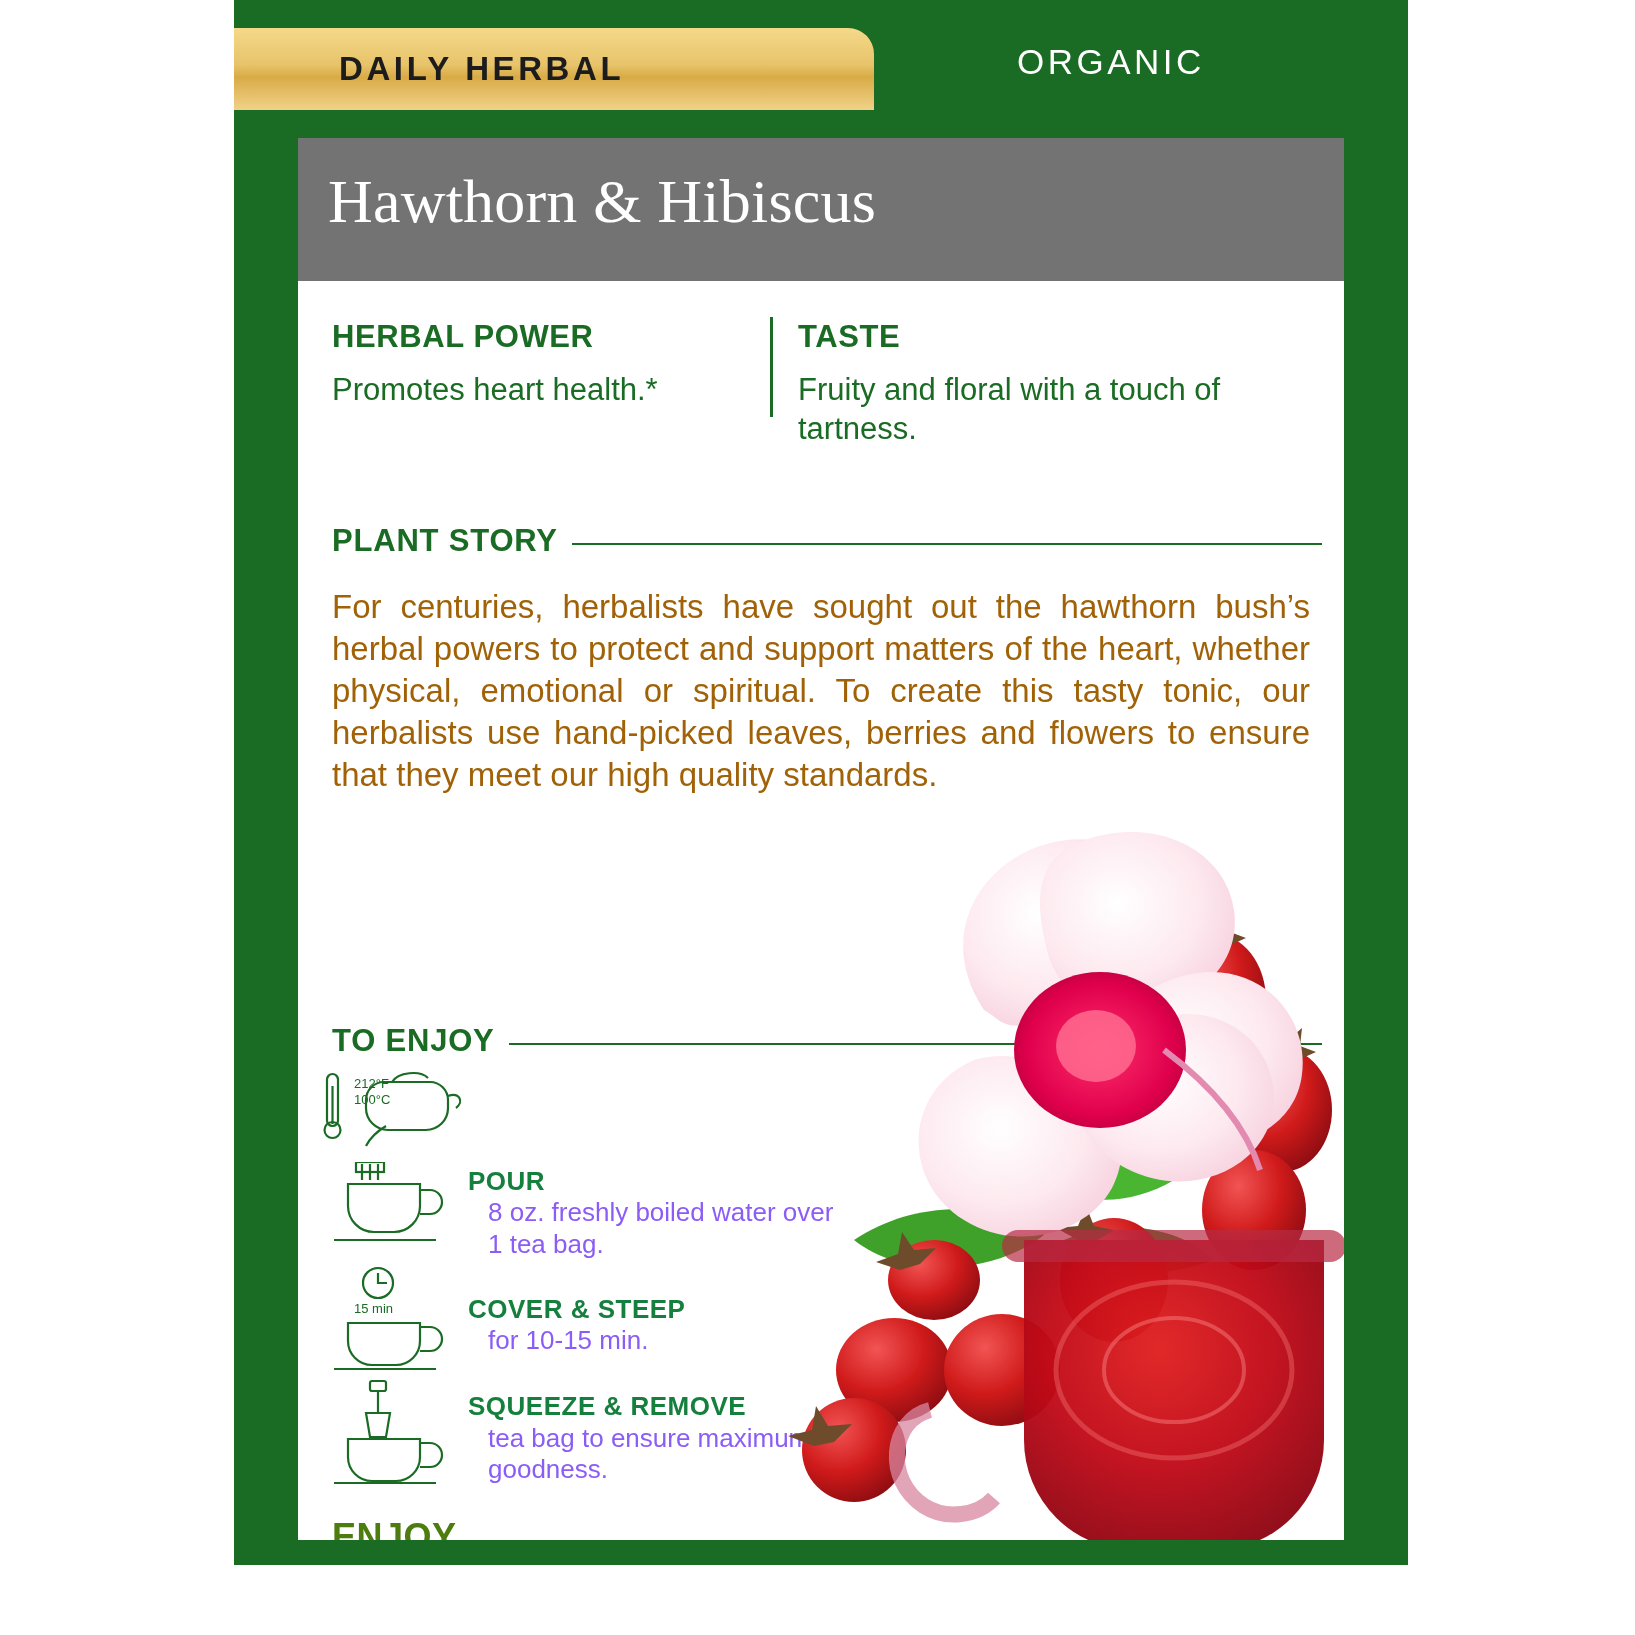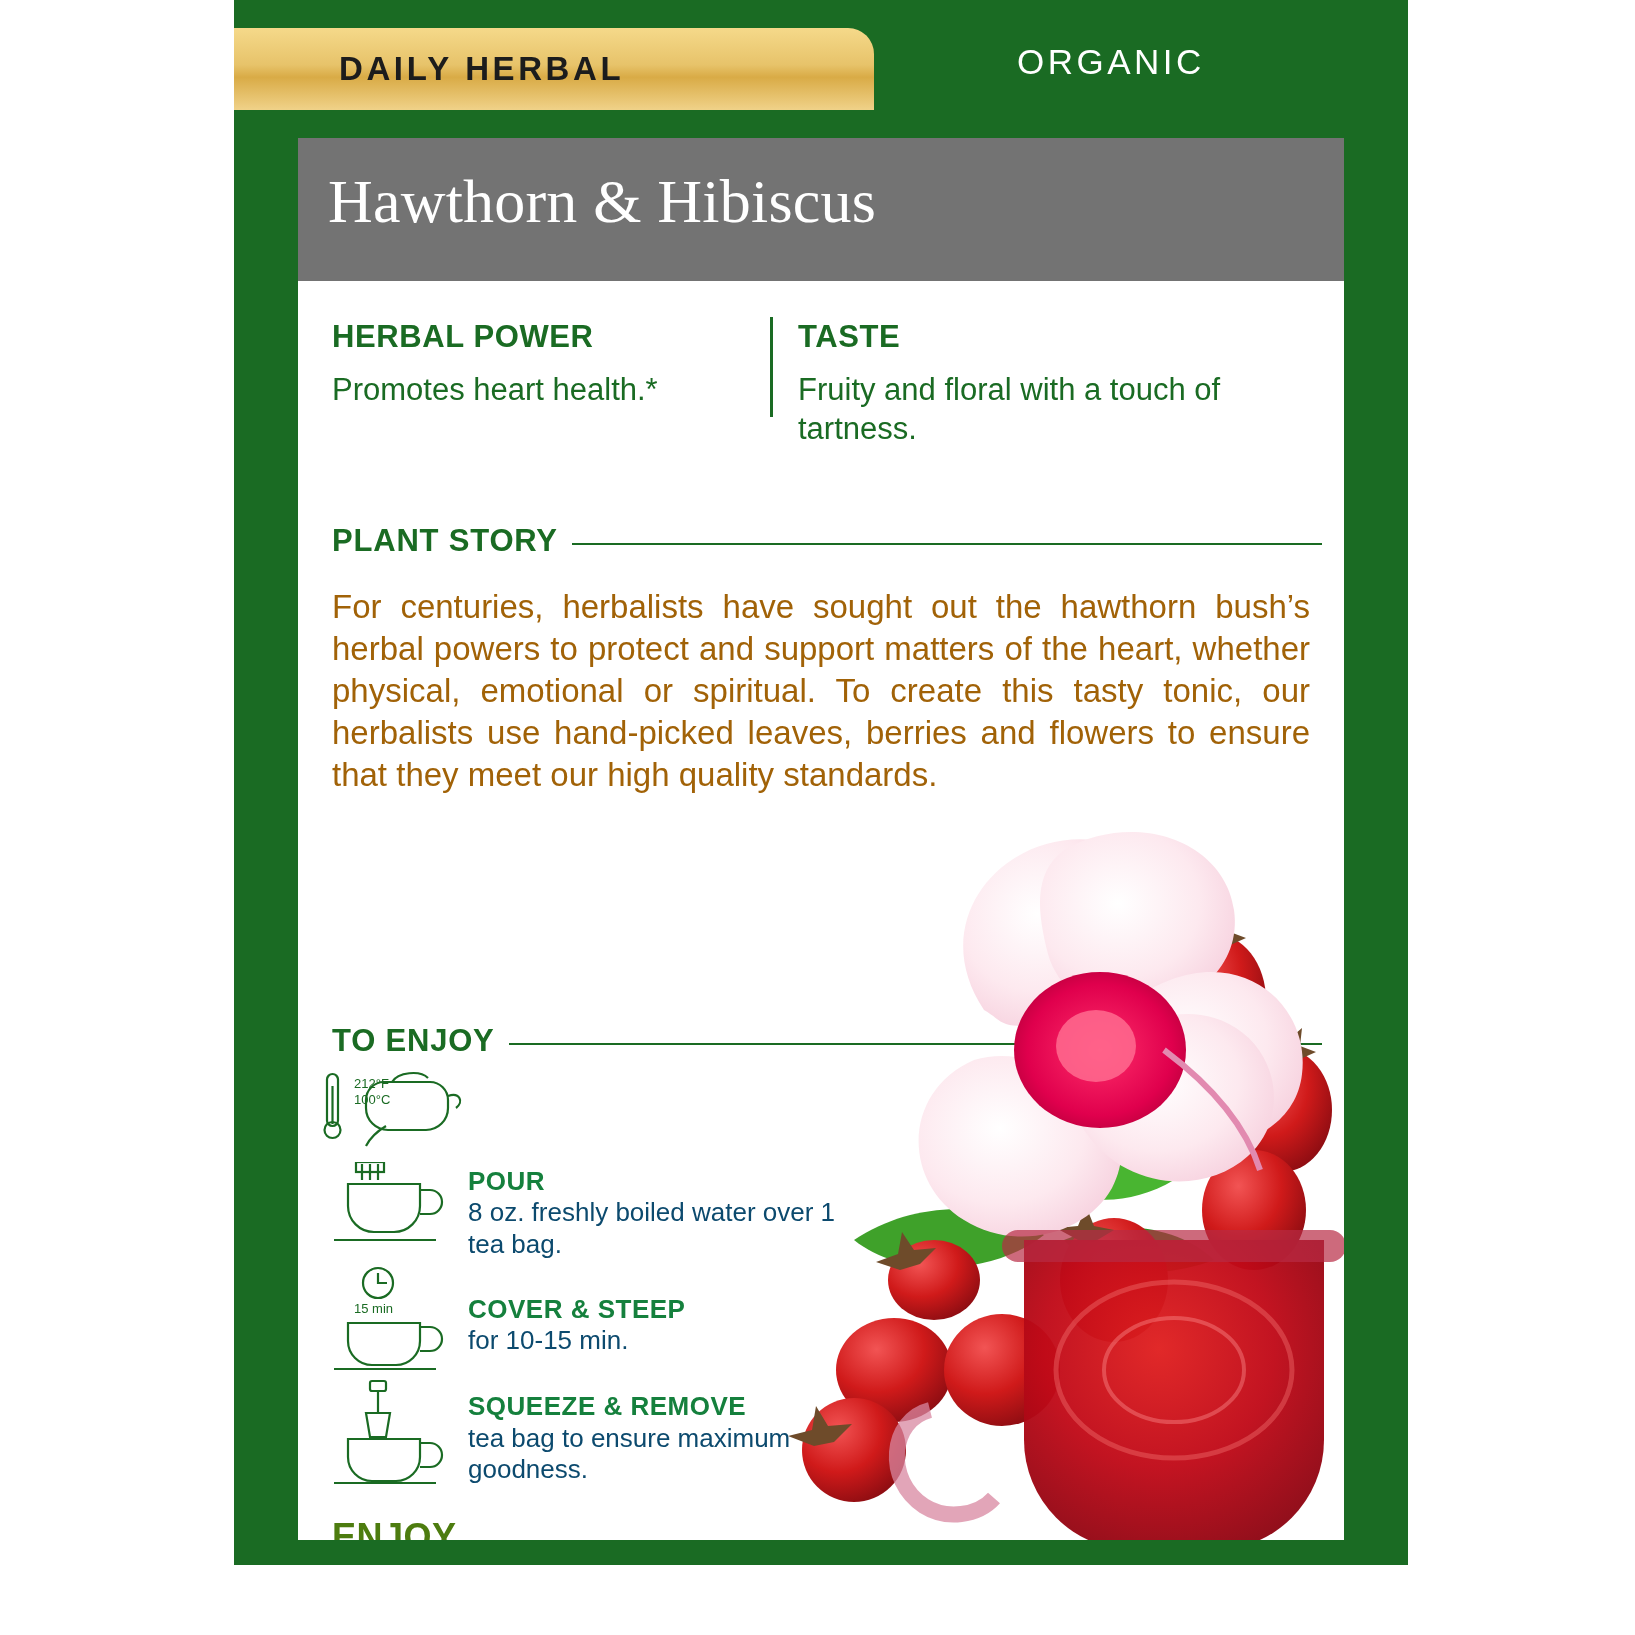--- a/index.html
+++ b/index.html
@@ -200,22 +200,23 @@
     font-family: "Liberation Sans", sans-serif;
     font-weight: bold;
     font-size: 26px;
     letter-spacing: 0.5px;
     color: #15803d;
     line-height: 1.2;
   }
   .step-desc {
     font-family: "Liberation Sans", sans-serif;
     font-size: 26px;
-    color: #0c4a6e;
+    color: #8b5cf6;
     line-height: 1.22;
+    margin-left: 20px;
   }
   .enjoy-final {
     position: absolute;
     left: 34px;
     top: 498px;
   }
   .enjoy-final .t {
     font-family: "Liberation Sans", sans-serif;
     font-weight: bold;
     font-size: 36px;

